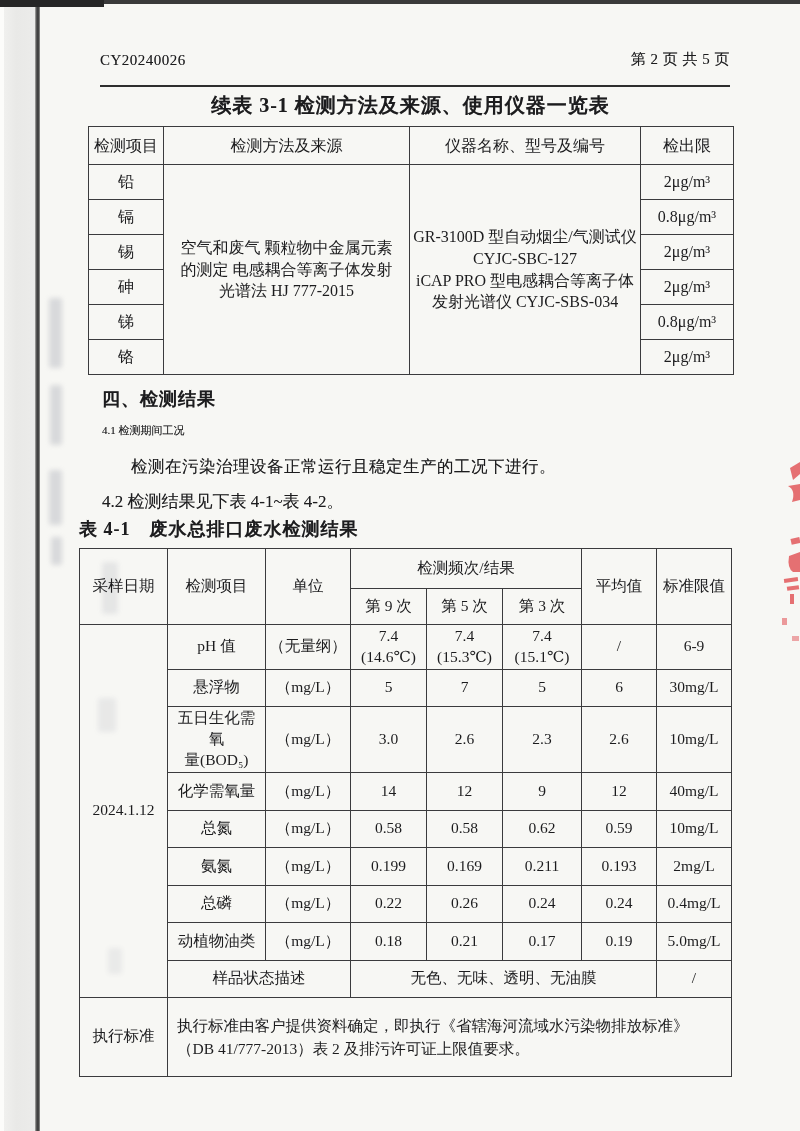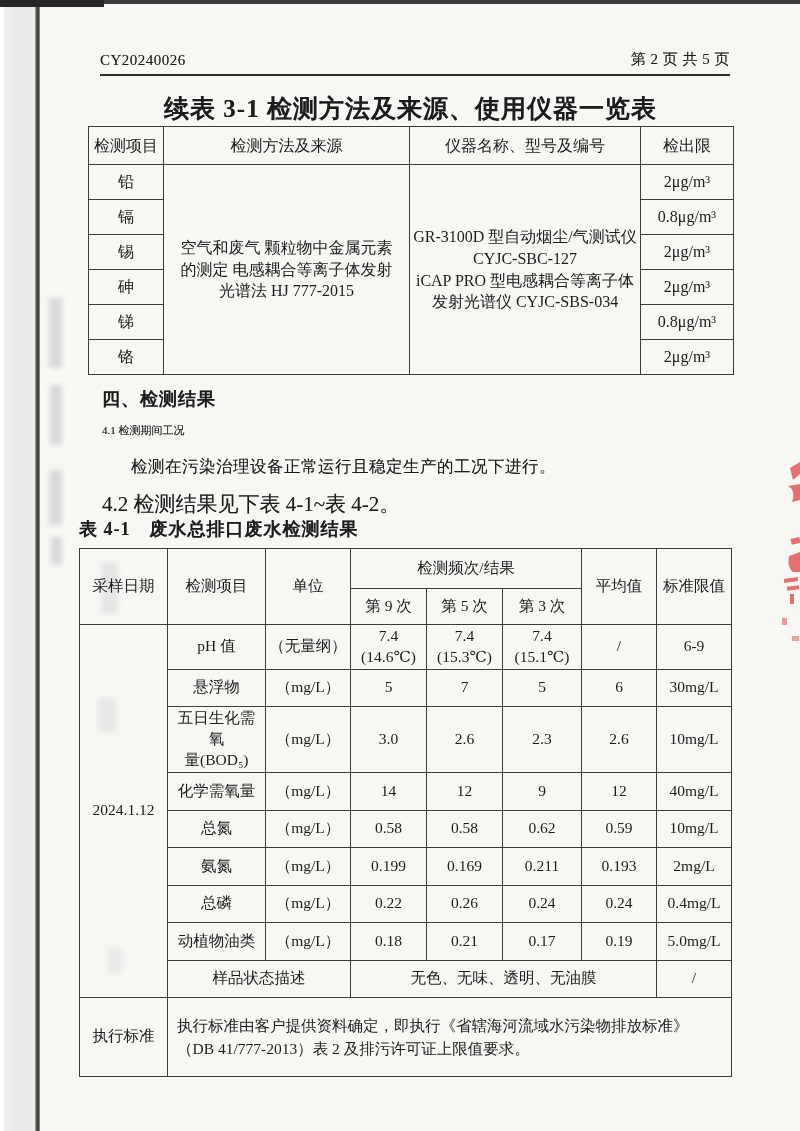--- a/index.html
+++ b/index.html
@@ -17,28 +17,28 @@
     background:linear-gradient(90deg,#f0f0ee 0%,#e9e9e7 40%,#ececea 100%);}
   .scan-left-line{position:absolute;top:0;left:35px;width:5px;height:1131px;
     background:linear-gradient(90deg,#b0b0ae 0%,#4a4a4a 35%,#383838 65%,#9a9a98 100%);}
   
   .bleed{position:absolute;border-radius:3px;filter:blur(2.5px);background:rgba(108,114,132,0.22);}
   
   .seal{position:absolute;right:0;top:460px;width:20px;height:190px;overflow:hidden;}
   
   .pg-header{position:absolute;left:100px;top:50px;width:630px;display:flex;
     justify-content:space-between;align-items:flex-end;font-size:15px;
-    border-bottom:2px solid #2e2e2e;padding-bottom:5px;letter-spacing:.5px;}
+    border-bottom:2px solid #2e2e2e;padding-bottom:16px;letter-spacing:.5px;}
   
   .t31-title{position:absolute;left:88px;top:92px;width:645px;text-align:center;
-    font-size:25px;font-weight:700;letter-spacing:1px;}
+    font-size:20px;font-weight:700;letter-spacing:1px;}
   .sec-head{position:absolute;left:102px;top:387px;font-size:18px;font-weight:700;letter-spacing:1px;}
   .sec-41{position:absolute;left:102px;top:423px;font-size:11px;}
   .sec-41p{position:absolute;left:131px;top:456px;font-size:16.5px;letter-spacing:.5px;}
-  .sec-42{position:absolute;left:102px;top:490px;font-size:21px;}
+  .sec-42{position:absolute;left:102px;top:490px;font-size:17px;}
   .t41-caption{position:absolute;left:79px;top:517px;width:652px;text-align:left;
     font-size:18px;font-weight:700;letter-spacing:1px;}
   
   table{border-collapse:collapse;table-layout:fixed;position:absolute;}
   td,th{border:1.6px solid #3b3b3d;text-align:center;vertical-align:middle;
     font-weight:400;padding:1px 3px;line-height:1.35;}
   #table31{left:88px;top:126px;width:645px;font-size:16px;}
   #table31 tr.hdr{height:38px;}
   #table31 tr.row{height:35px;}
   #table41{left:79px;top:548px;width:652px;font-size:15.5px;}

